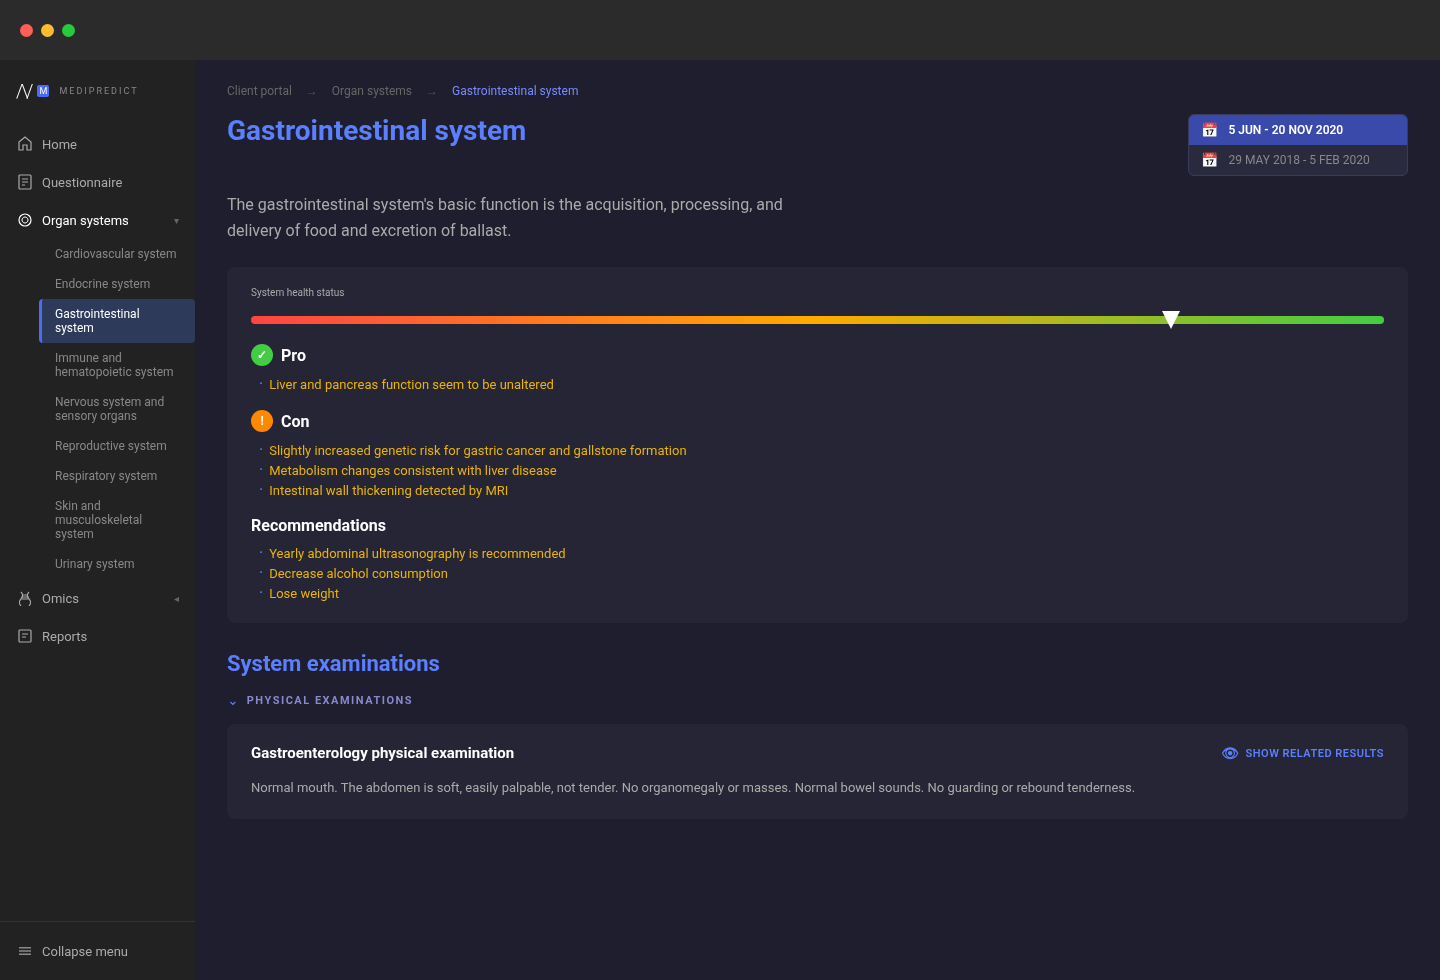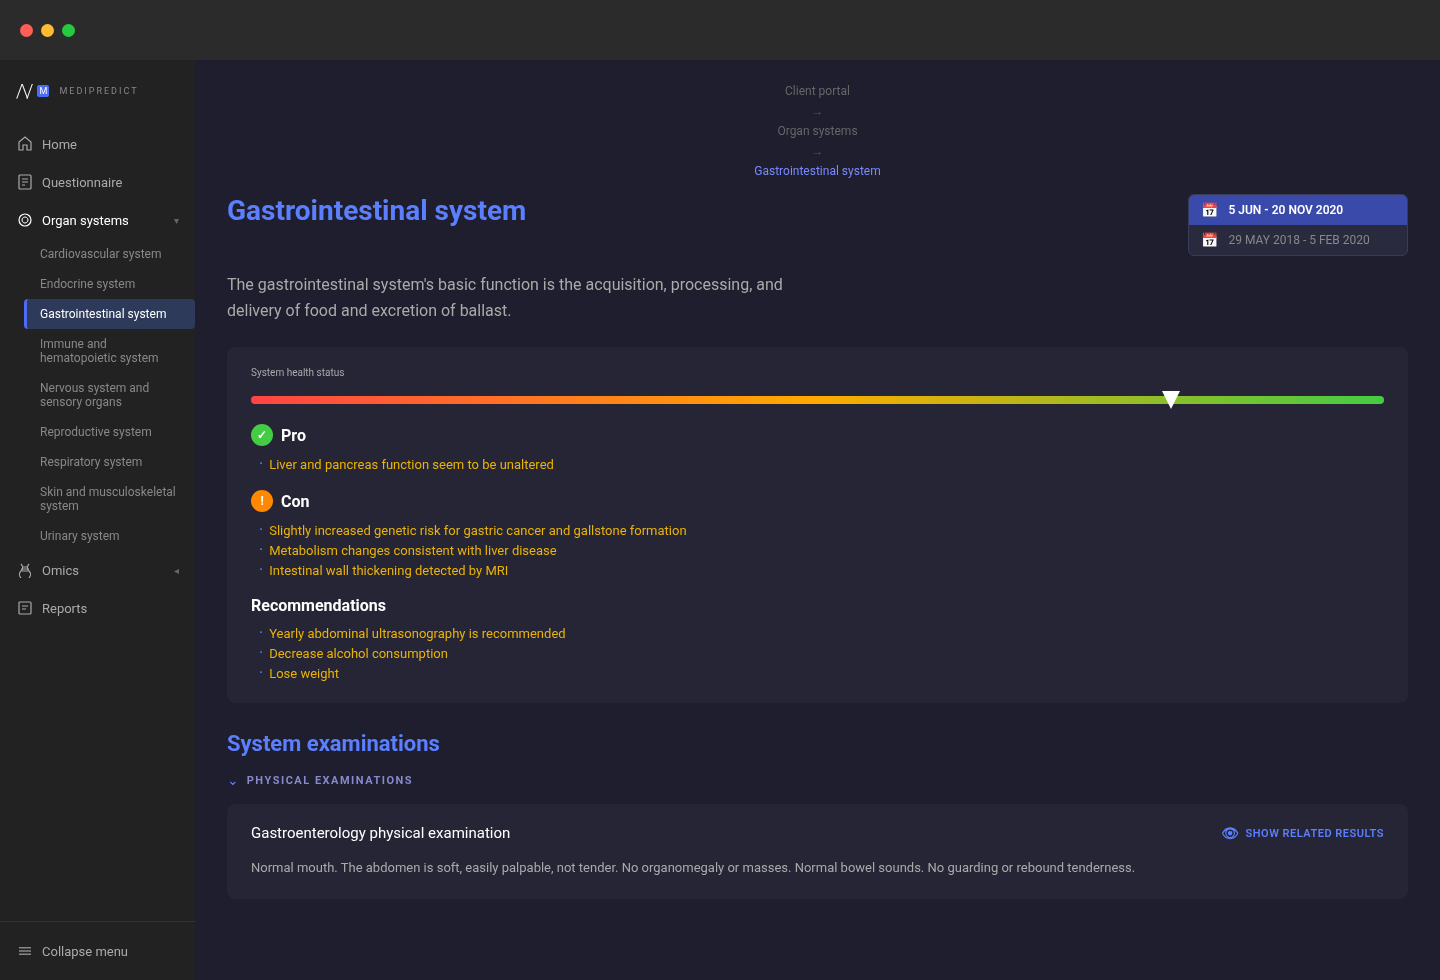--- a/index.html
+++ b/index.html
@@ -82,20 +82,21 @@
       flex-shrink: 0;
     }
     .nav-chevron {
       margin-left: auto;
       font-size: 10px;
       color: #666;
     }
 
     .submenu {
       padding-left: 24px;
+      margin-left: 15px;
     }
     .submenu-item {
       padding: 8px 16px;
       font-size: 12px;
       color: #888;
       cursor: pointer;
       border-radius: 4px;
     }
     .submenu-item.active {
       color: #fff;
@@ -118,22 +119,21 @@
       padding: 24px 32px;
     }
 
     
     .breadcrumb {
       font-size: 12px;
       color: #666;
       margin-bottom: 16px;
       display: flex;
       align-items: center;
-      gap: 6px;
-      flex-direction: column;
+      gap: 14px;
     }
     .breadcrumb-arrow { color: #555; }
     .breadcrumb-current { color: #7a8aff; }
 
     
     .page-header {
       display: flex;
       align-items: flex-start;
       justify-content: space-between;
       margin-bottom: 16px;
@@ -297,21 +297,21 @@
       margin-bottom: 16px;
     }
     .exam-card-header {
       display: flex;
       align-items: center;
       justify-content: space-between;
       margin-bottom: 16px;
     }
     .exam-card-title {
       font-size: 15px;
-      font-weight: 400;
+      font-weight: 700;
       color: #fff;
     }
     .show-results-btn {
       display: flex;
       align-items: center;
       gap: 6px;
       font-size: 11px;
       color: #5b7fff;
       cursor: pointer;
       letter-spacing: 0.5px;

